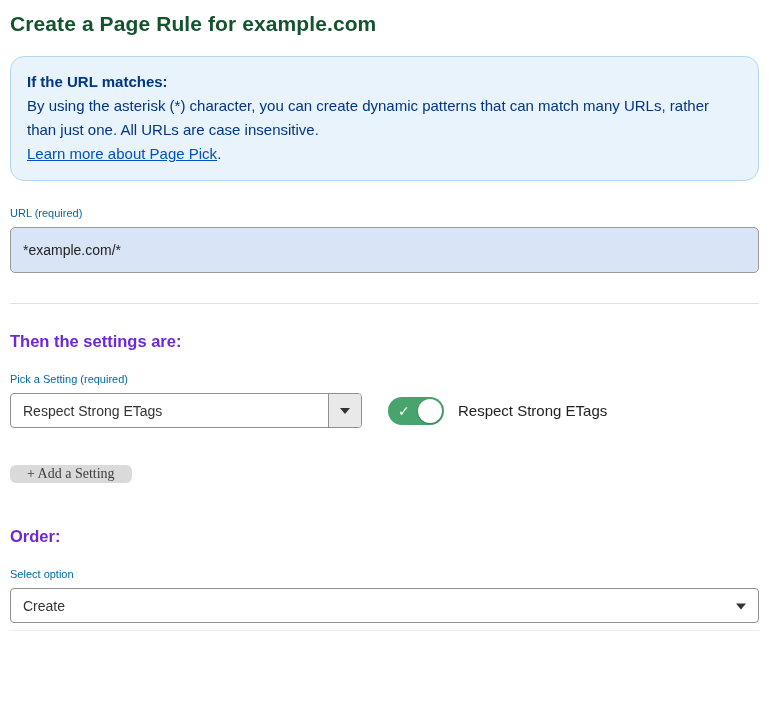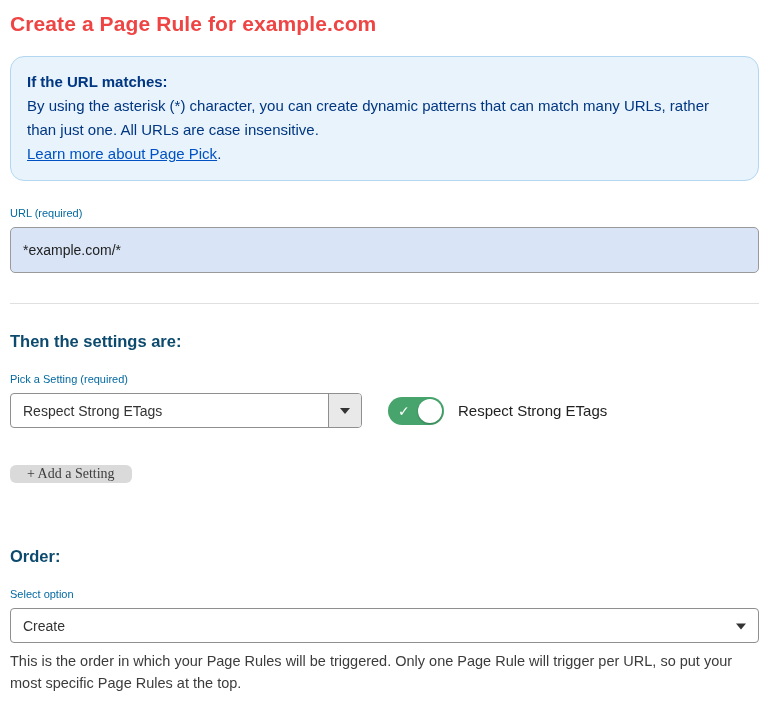--- a/index.html
+++ b/index.html
@@ -9,21 +9,21 @@
     height: 718px;
     font-family: "Liberation Sans", "DejaVu Sans", sans-serif;
     color: #333;
     overflow: hidden;
   }
   .page { padding: 12px 10px 0 10px; }
 
   h1.title {
     font-size: 21px;
     font-weight: 700;
-    color: #ef4444;
+    color: #14532d;
     margin-bottom: 20px;
     letter-spacing: .1px;
   }
 
   
   .info-box {
     background: var(--info-bg, #e8f3fb);
     border: 1px solid var(--info-border, #b3d7f1);
     border-radius: 14px;
     padding: 13px 16px 14px 16px;
@@ -64,23 +64,22 @@
 
   hr.divider {
     border: none;
     border-top: 1px solid #e0e0e0;
     margin: 30px 0 28px 0;
   }
 
   h2.section-heading {
     font-size: 16.5px;
     font-weight: 700;
-    color: #0c4a6e;
+    color: #6d28d9;
     margin-bottom: 22px;
-    margin-top: 20px;
   }
 
   
   .setting-row {
     display: flex;
     align-items: center;
     margin-bottom: 36px;
   }
   .select-control {
     position: relative;
@@ -248,21 +247,20 @@
 
   <h2 class="section-heading order-heading">Order:</h2>
 
   <div class="field-label">Select option</div>
 
   <div class="select-control full">
     <span class="select-value">Create</span>
     <span class="caret-inline"></span>
   </div>
 
-  <p class="help-text">This is the order in which your Page Rules will be triggered. Only one Page Rule will trigger per URL, so put your most specific Page Rules at the top.</p>
 
   <div class="footer">
     
     
     
   </div>
 
 </div>
 
 </body></html>

